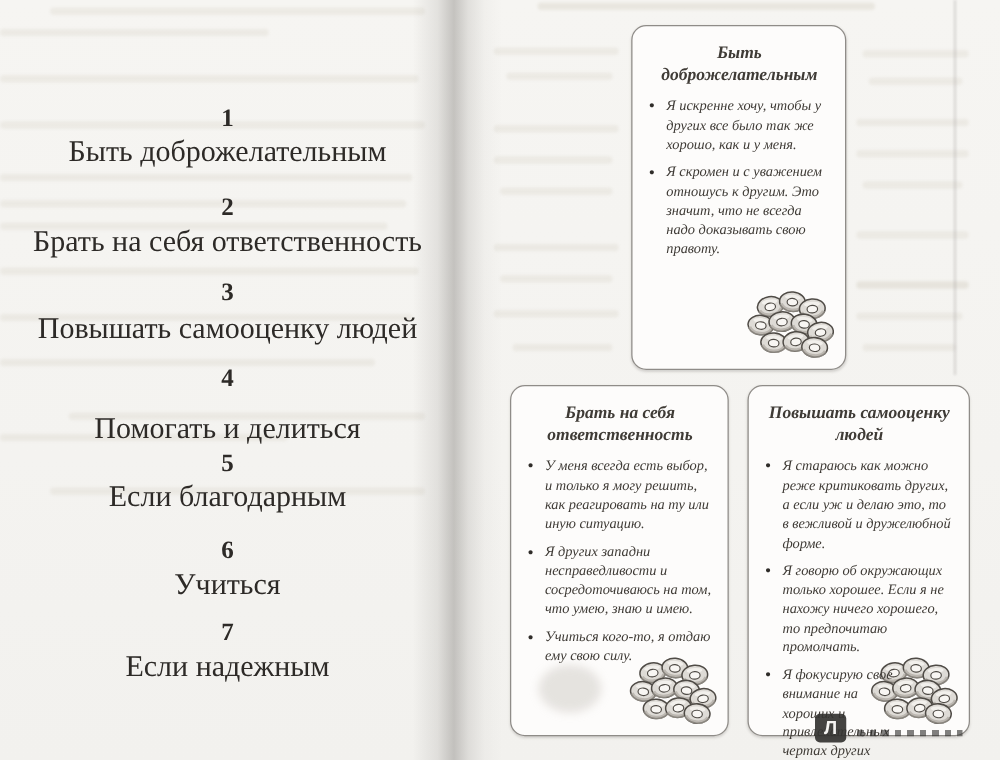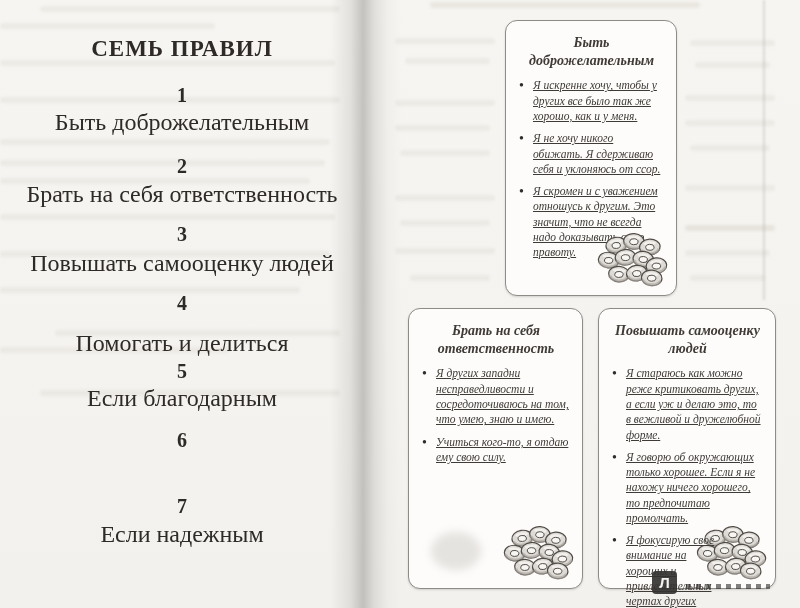--- a/index.html
+++ b/index.html
@@ -44,21 +44,21 @@
     position:absolute;background:#fdfcfb;
     border:1.5px solid #8f8c88;border-radius:12px;
     box-shadow:0 1px 2px rgba(60,55,50,.18);
     z-index:3;box-sizing:border-box;padding:11px 11px 6px 12px;
     font-style:italic;color:#3f3b36;
   }
   .card-title{
     text-align:center;font-size:14px;font-weight:bold;line-height:1.3;
     margin:2px 4px 8px 4px;
   }
-  .card ul{list-style:none;margin:0;padding:0;text-decoration:underline;}
+  .card ul{list-style:none;margin:0;padding:0;}
   .card li{
     position:relative;padding-left:15px;margin-bottom:7px;
     font-size:11.5px;line-height:1.33;
   }
   .card li::before{
     content:"\2022";position:absolute;left:1px;top:-1px;
     font-size:14px;font-style:normal;color:#2f2c29;
   }
   .beads{position:absolute;right:7px;bottom:5px;z-index:1;}
   .ghost-blob{
@@ -129,69 +129,69 @@
     <i class="bl" style="left:690px;top:145px;width:80px"></i>
     <i class="bl" style="left:685px;top:185px;width:90px"></i>
     <i class="bl" style="left:685px;top:225px;width:90px;opacity:.2"></i>
     <i class="bl" style="left:685px;top:250px;width:85px"></i>
     <i class="bl" style="left:690px;top:275px;width:75px"></i>
   </div>
 
   <div class="page-edge-line"></div>
 
   <div class="lp-text">
-    <div class="lp-title">СЕМЬ ПРАВИЛ</div>
 
     <div class="rule-number" style="top:84px">1</div>
     <div class="rule-label" style="top:109px">Быть доброжелательным</div>
 
     <div class="rule-number" style="top:155px">2</div>
     <div class="rule-label" style="top:181px">Брать на себя ответственность</div>
 
     <div class="rule-number" style="top:223px">3</div>
     <div class="rule-label" style="top:250px">Повышать самооценку людей</div>
 
     <div class="rule-number" style="top:292px">4</div>
     <div class="rule-label" style="top:330px">Помогать и делиться</div>
 
     <div class="rule-number" style="top:360px">5</div>
     <div class="rule-label" style="top:385px">Если благодарным</div>
 
     <div class="rule-number" style="top:429px">6</div>
+    <div class="rule-label" style="top:455px">Учиться</div>
 
     <div class="rule-number" style="top:495px">7</div>
     <div class="rule-label" style="top:521px">Если надежным</div>
   </div>
 
   <div class="gutter"></div>
 
   <div class="card" style="left:505px;top:20px;width:172px;height:276px">
     <div class="card-title">Быть доброжелательным</div>
     <ul>
       <li>Я искренне хочу, чтобы у других все было так же хорошо, как и у меня.</li>
-      <li>Я не хочу никого обижать. Я сдерживаю себя и уклоняюсь от ссор.</li>
       <li>Я скромен и с уважением отношусь к другим. Это значит, что не всегда надо доказывать свою правоту.</li>
     </ul>
     <svg class="beads" width="72" height="58" viewBox="0 0 76 62">
       <use href="#donutShape" transform="translate(20,14) rotate(-8)"></use>
       <use href="#donutShape" transform="translate(39,10) rotate(5)"></use>
       <use href="#donutShape" transform="translate(56,16) rotate(-4)"></use>
       <use href="#donutShape" transform="translate(12,30) rotate(6)"></use>
       <use href="#donutShape" transform="translate(30,27) rotate(-5)"></use>
       <use href="#donutShape" transform="translate(49,29) rotate(8)"></use>
       <use href="#donutShape" transform="translate(63,36) rotate(-6)"></use>
       <use href="#donutShape" transform="translate(23,45) rotate(4)"></use>
       <use href="#donutShape" transform="translate(42,44) rotate(-7)"></use>
       <use href="#donutShape" transform="translate(58,49) rotate(5)"></use>
     </svg>
   </div>
 
   <div class="card" style="left:408px;top:308px;width:175px;height:281px">
     <div class="card-title">Брать на себя ответственность</div>
     <ul>
+      <li>У меня всегда есть выбор, и только я могу решить, как реагировать на ту или иную ситуацию.</li>
       <li>Я других западни несправедливости и сосредоточиваюсь на том, что умею, знаю и имею.</li>
       <li>Учиться кого-то, я отдаю ему свою силу.</li>
     </ul>
     <div class="ghost-blob" style="left:22px;bottom:18px;width:50px;height:38px"></div>
     <svg class="beads" width="72" height="58" viewBox="0 0 76 62">
       <use href="#donutShape" transform="translate(20,14) rotate(-8)"></use>
       <use href="#donutShape" transform="translate(39,10) rotate(5)"></use>
       <use href="#donutShape" transform="translate(56,16) rotate(-4)"></use>
       <use href="#donutShape" transform="translate(12,30) rotate(6)"></use>
       <use href="#donutShape" transform="translate(30,27) rotate(-5)"></use>

